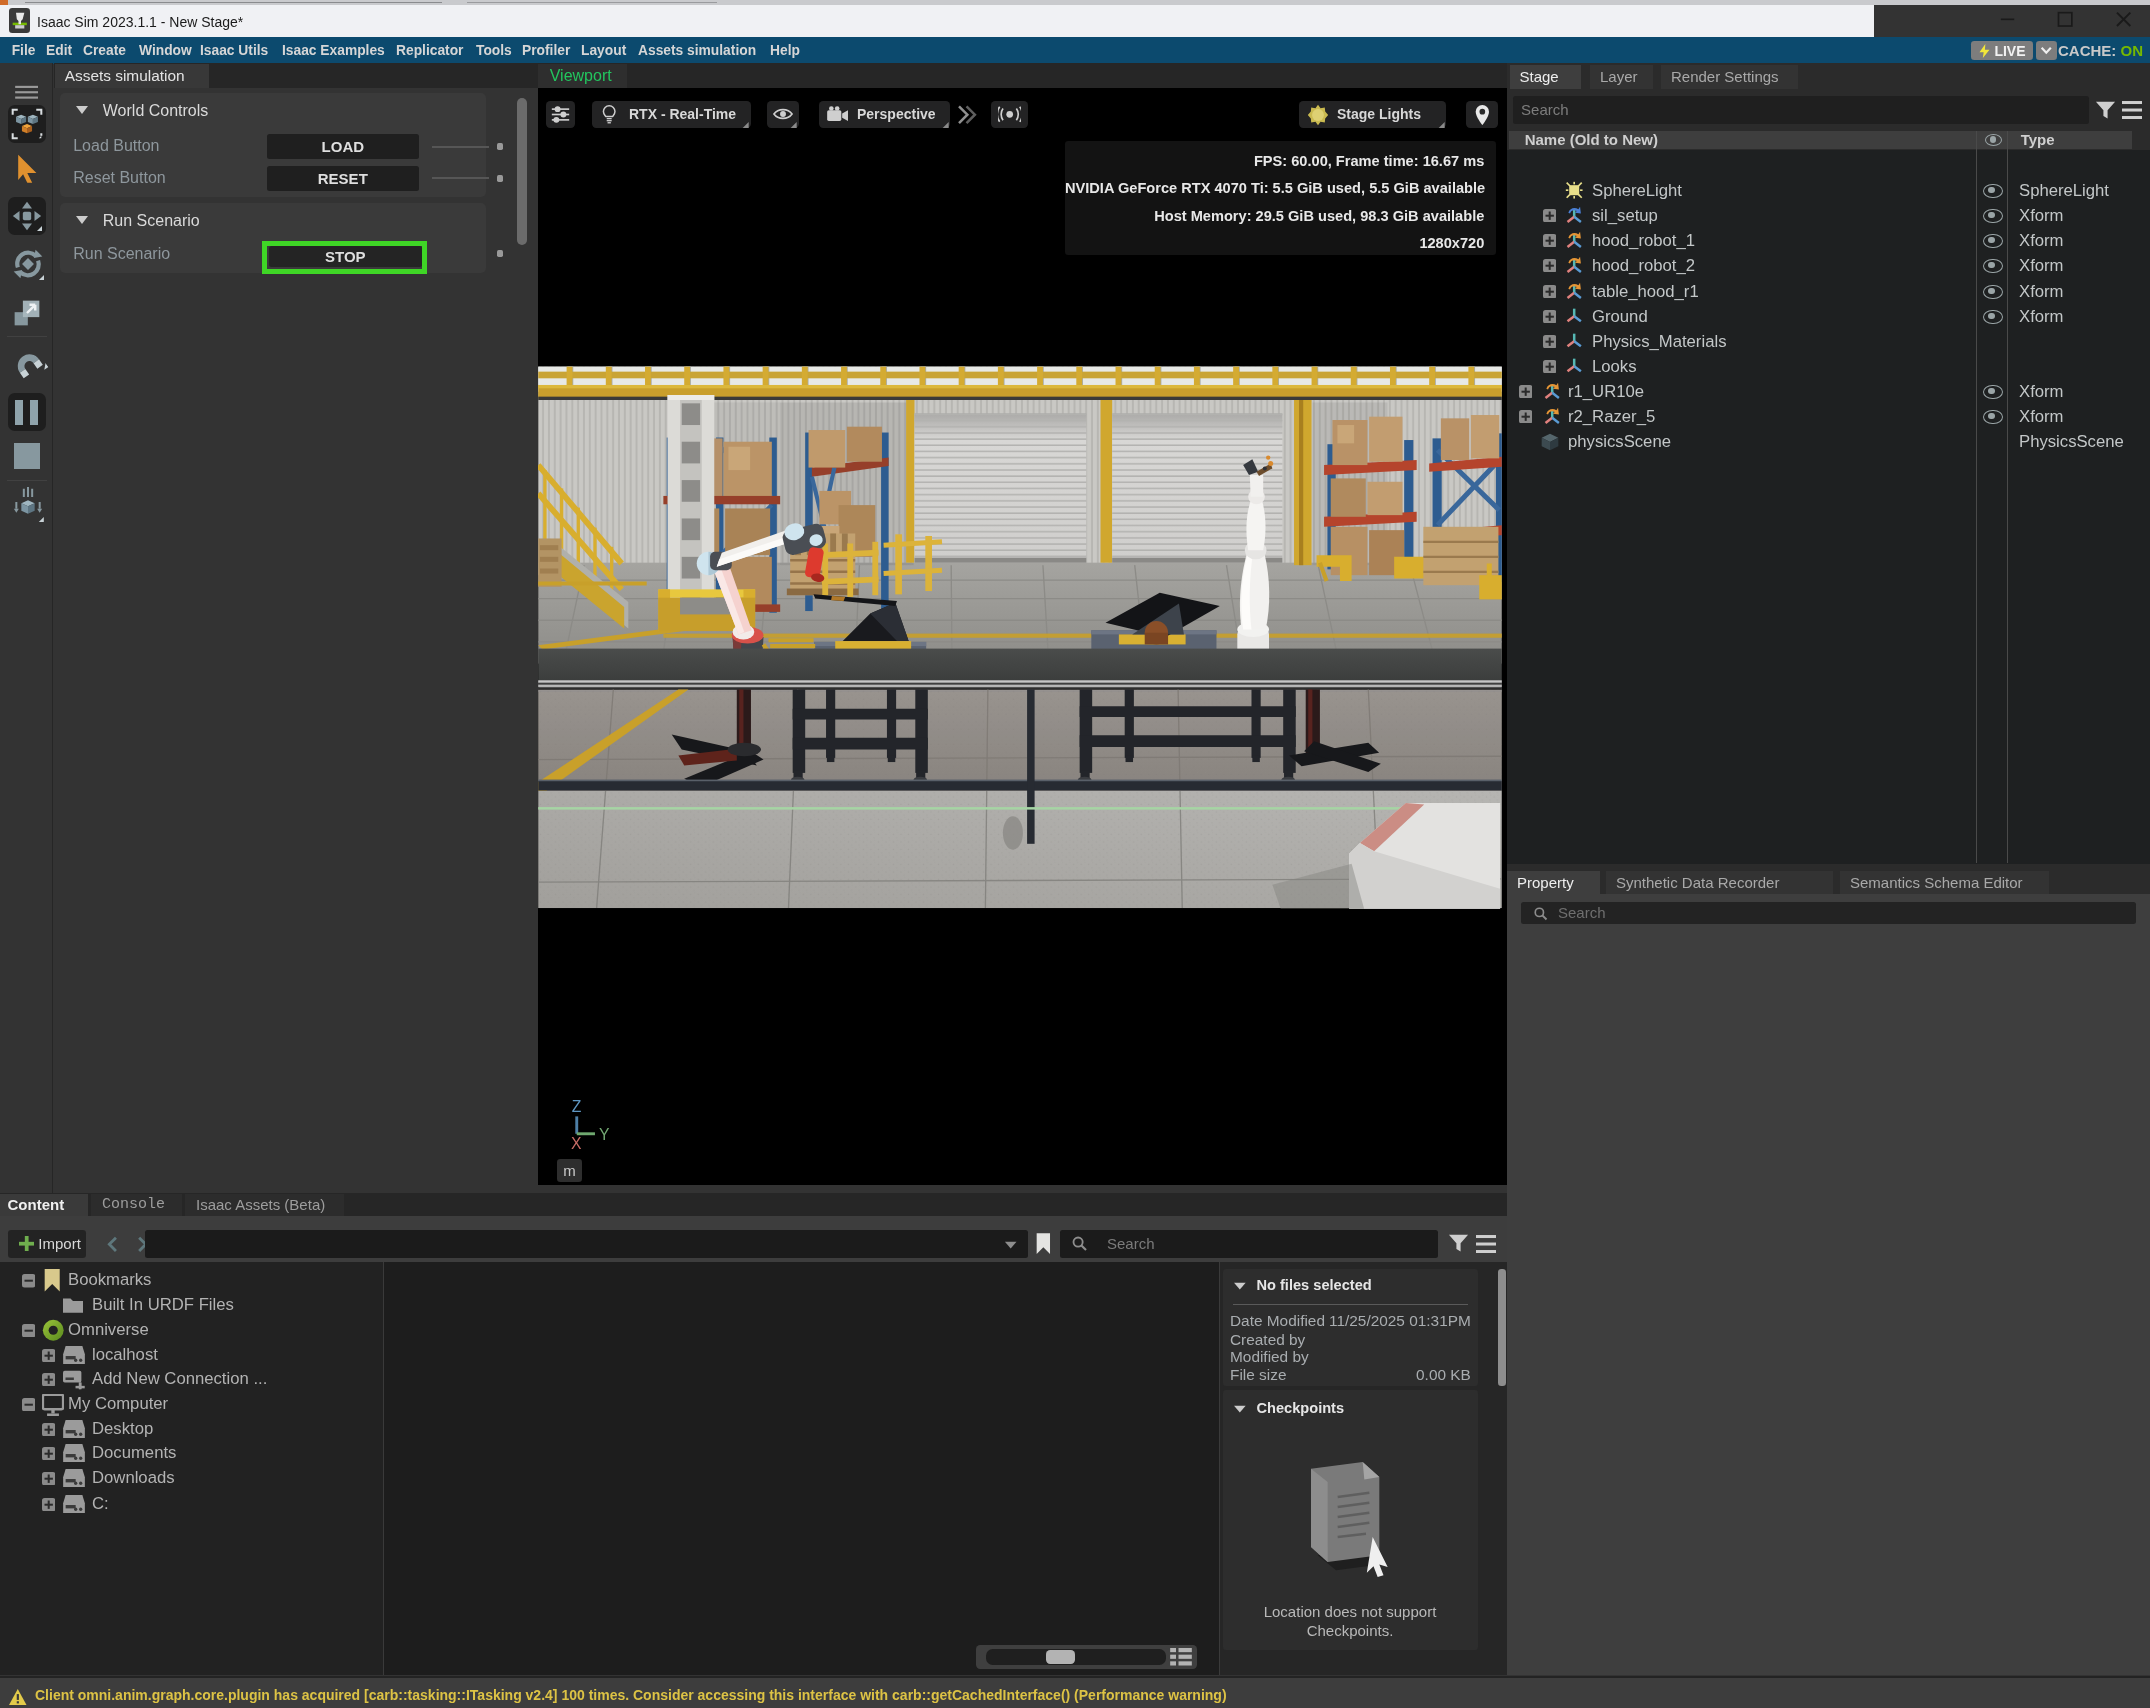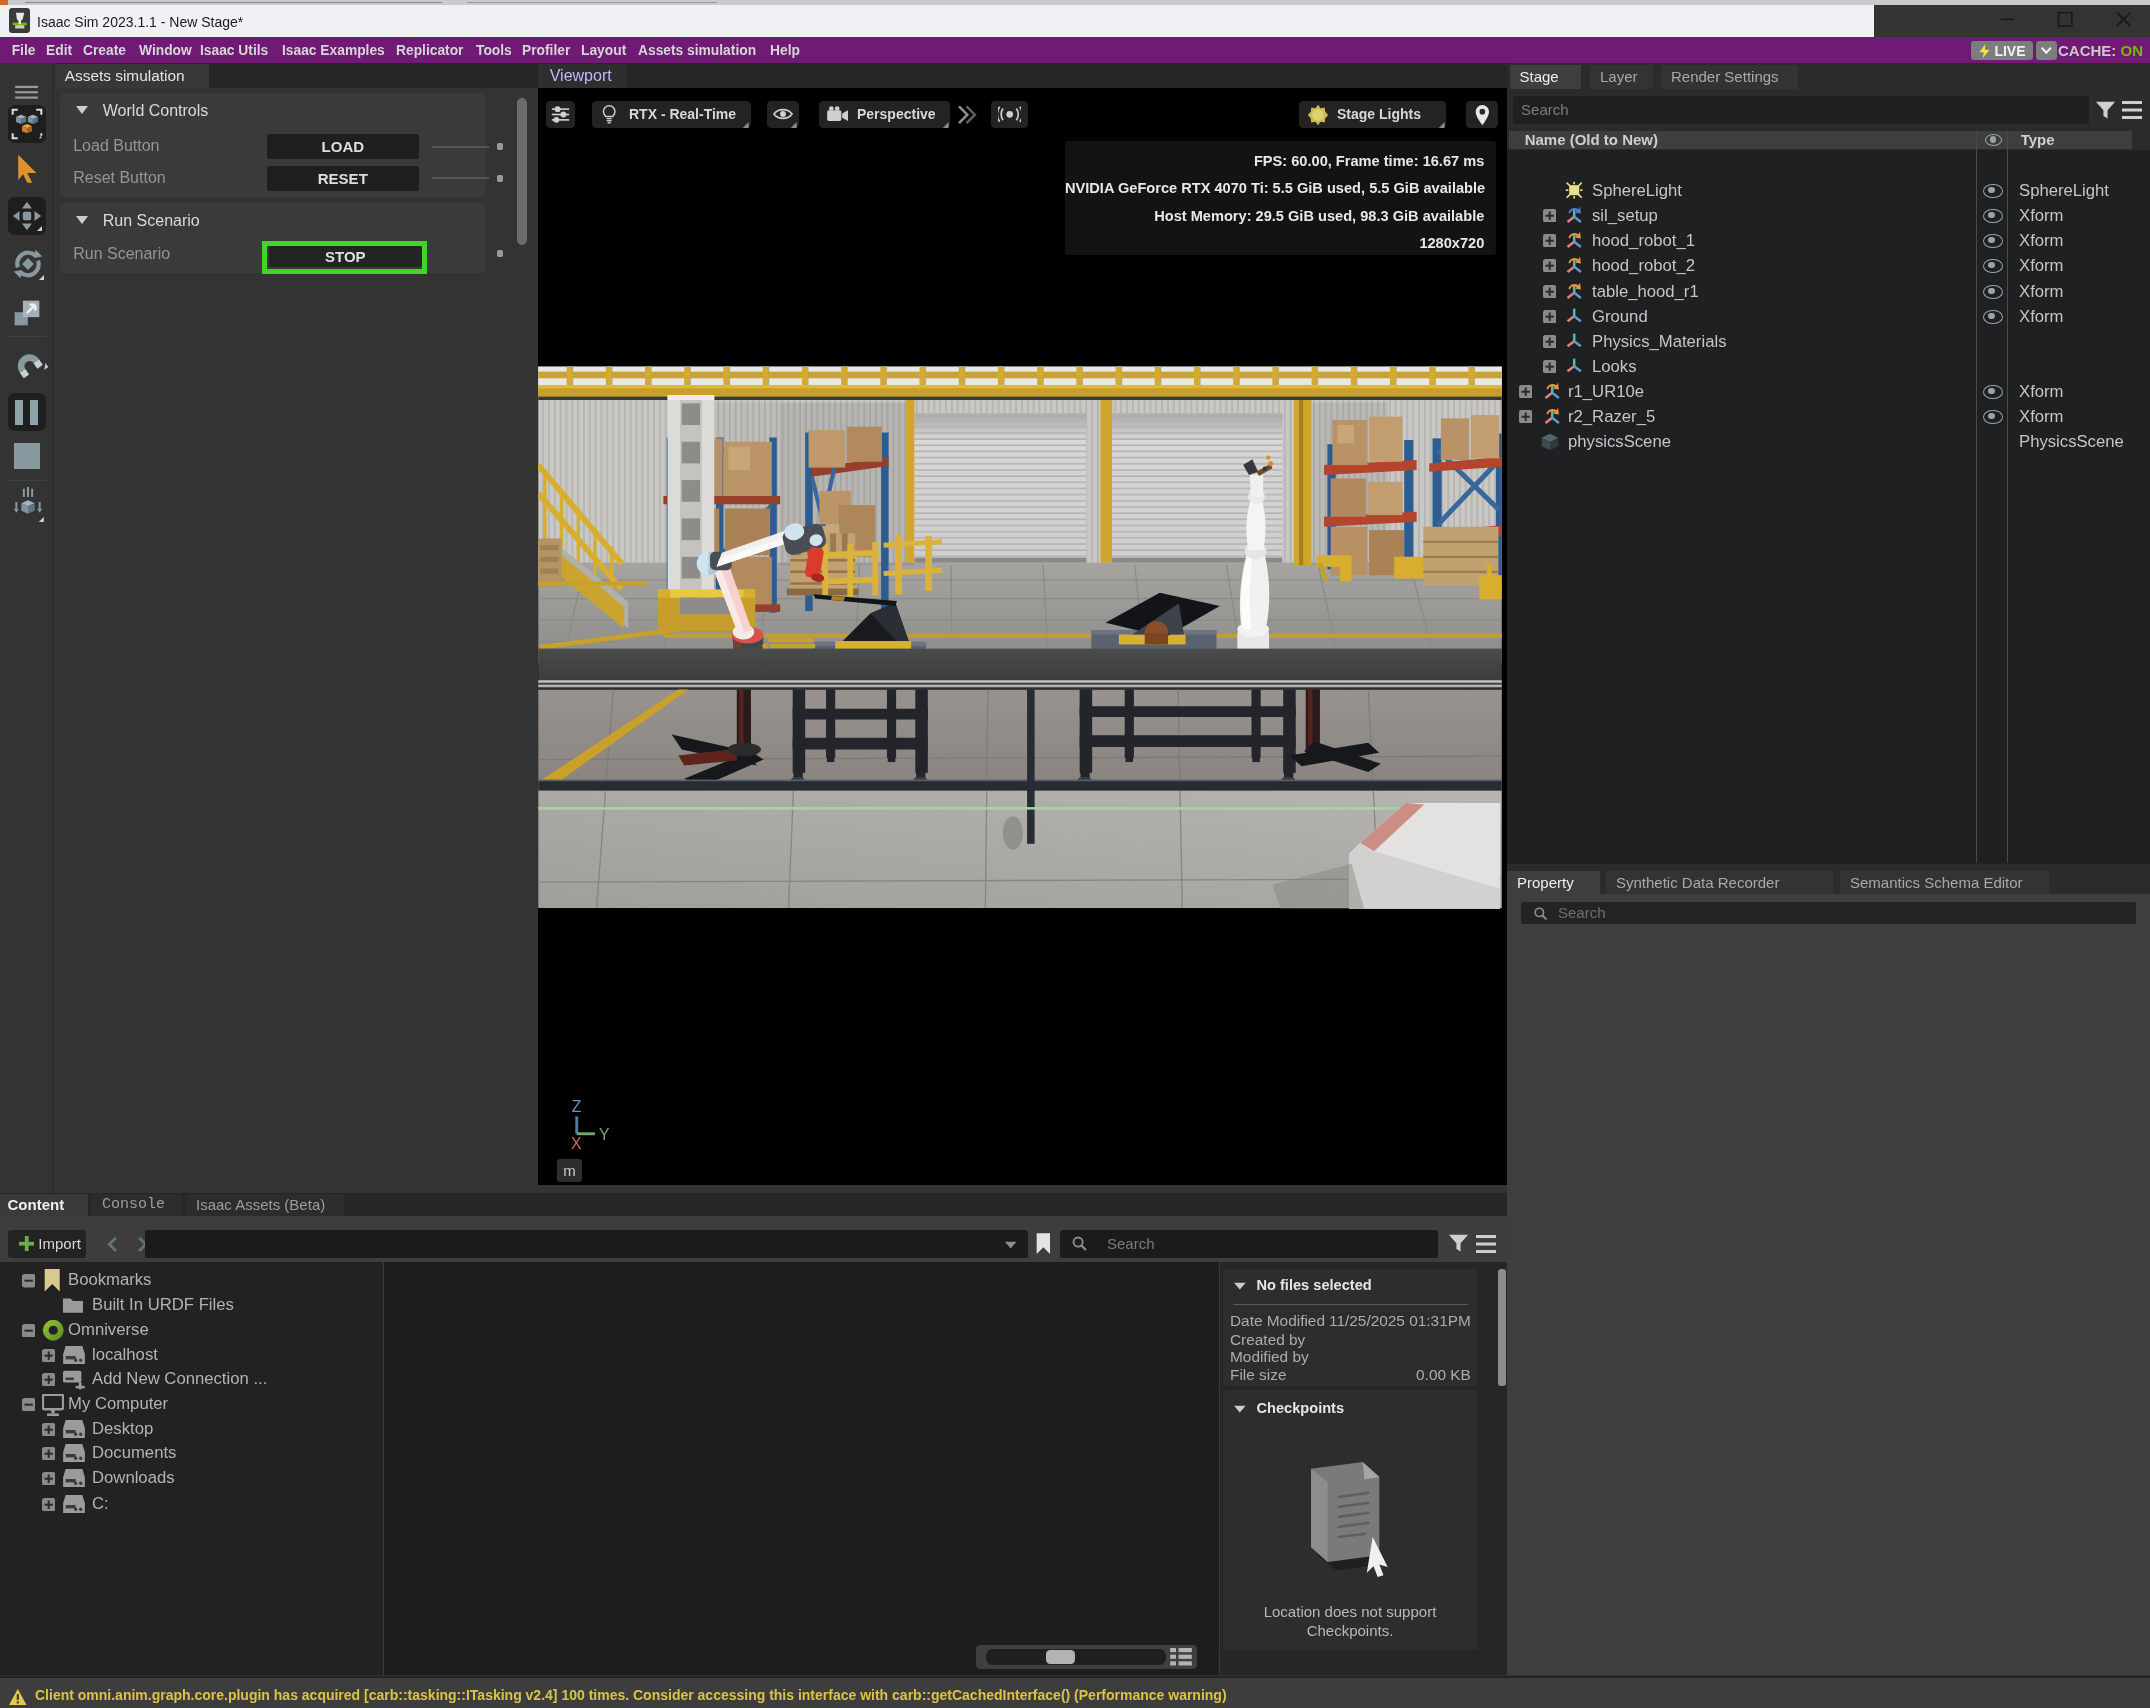--- a/index.html
+++ b/index.html
@@ -6,21 +6,21 @@
 html,body { width:2151px; height:1708px; }
 body { font-family:"Liberation Sans", sans-serif; background:#333333; position:relative; overflow:hidden; }
 .abs { position:absolute; }
 .txt { white-space:nowrap; }
 
 
 #topstrip { left:0; top:0; width:2151px; height:5px; background:#c9cacd; }
 #titlebar { left:0; top:5px; width:1874px; height:32px; background:#f0f1f4; }
 #titlebar .title { left:37px; top:9.2px; font-size:14px; color:#1b1b1b; }
 #appicon { left:9.2px; top:3.3px; width:21px; height:25px; background:#3a3a3a; border-radius:3.3px; }
-#menubar { left:0; top:37px; width:2151px; height:27px; background:#701a75; }
+#menubar { left:0; top:37px; width:2151px; height:27px; background:#0c4a6e; }
 .menuitem { position:absolute; top:5.8px; font-size:13.8px; font-weight:bold; color:#d6d6d6; }
 
 
 #ltoolbar { left:0; top:63px; width:53px; height:1130px; background:#333333; border-right:0.8px solid #262626; }
 .tbox { position:absolute; left:7.5px; width:38px; height:38px; background:#1e1e1e; border-radius:6.7px; }
 .tsep { position:absolute; left:6.7px; width:40px; height:0.8px; background:#414141; }
 
 
 #lpanel { left:54px; top:63px; width:484px; height:1130px; background:#333333; }
 #lpanel .tabbar { position:absolute; left:0; top:0; width:484px; height:25px; background:#262626; }
@@ -30,21 +30,21 @@
 .sect .tri { position:absolute; left:16.7px; top:13.4px; width:0; height:0; border-left:6.7px solid transparent; border-right:6.7px solid transparent; border-top:8.3px solid #cccccc; }
 .flabel { position:absolute; left:13.4px; font-size:16px; color:#8e979d; }
 .fbtn { position:absolute; left:207px; width:152px; height:25px; background:#1f1f1f; border-radius:2.5px; color:#dfdfdf; font-size:15px; font-weight:bold; text-align:center; line-height:25px; }
 .fline { position:absolute; left:372px; width:57px; height:1.7px; background:#565656; }
 .fdot { position:absolute; left:437px; width:6.7px; height:6.7px; background:#999999; border-radius:1.7px; }
 #lscroll { left:517px; top:98px; width:10px; height:147px; background:#6b6b6b; border-radius:5px; }
 
 
 #vp { left:538px; top:63px; width:969px; height:1130px; background:#333333; }
 #vp .tabbar { position:absolute; left:0; top:0; width:969px; height:25px; background:#262626; }
-#vp .tab { position:absolute; left:0; top:0.8px; width:89px; height:24px; background:#2e2e2e; color:#c4b5fd; font-size:16px; line-height:24px; padding-left:11.7px; }
+#vp .tab { position:absolute; left:0; top:0.8px; width:89px; height:24px; background:#2e2e2e; color:#22c55e; font-size:16px; line-height:24px; padding-left:11.7px; }
 #vpcontent { position:absolute; left:0px; top:25px; width:1084px; height:1097px; background:#000000; }
 .vbtn { position:absolute; top:12.5px; height:27.5px; background:#28282add; border-radius:4.2px; color:#d8d8d8; font-size:14px; font-weight:bold; line-height:27.5px; }
 #stats { position:absolute; left:527px; top:53px; width:431px; height:114px; background:#161616e0; border-radius:3.3px; color:#e8e8e8; font-size:14.6px; font-weight:bold; text-align:right; padding:6.7px 11.7px 0 0; line-height:27.5px; white-space:nowrap; }
 
 
 #rpanel { left:1507px; top:63px; width:643px; height:1612px; background:#2b2b2b; }
 .rtab { position:absolute; top:1.7px; height:24px; font-size:15px; line-height:24px; background:#333333; color:#a9a9a9; padding-left:10px; }
 .rtab.active { background:#3e3e3e; color:#eeeeee; }
 #stagesearch { position:absolute; left:5.8px; top:33px; width:576px; height:27.5px; background:#1f1f1f; border-radius:2.5px; color:#7d7d7d; font-size:15px; line-height:27.5px; padding-left:8.3px; }
 #streehdr { position:absolute; left:1.7px; top:68px; width:623px; height:18.4px; background:#3e3e3e; color:#cfcfcf; font-size:15px; font-weight:bold; }

